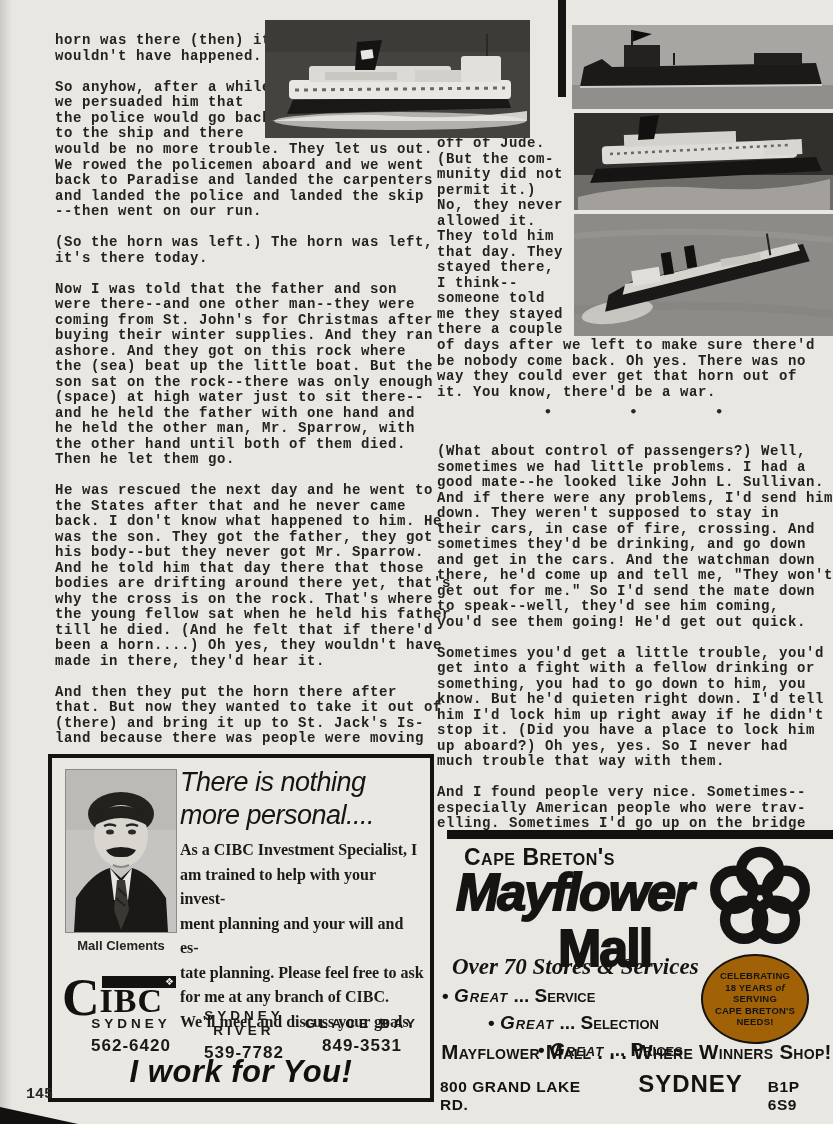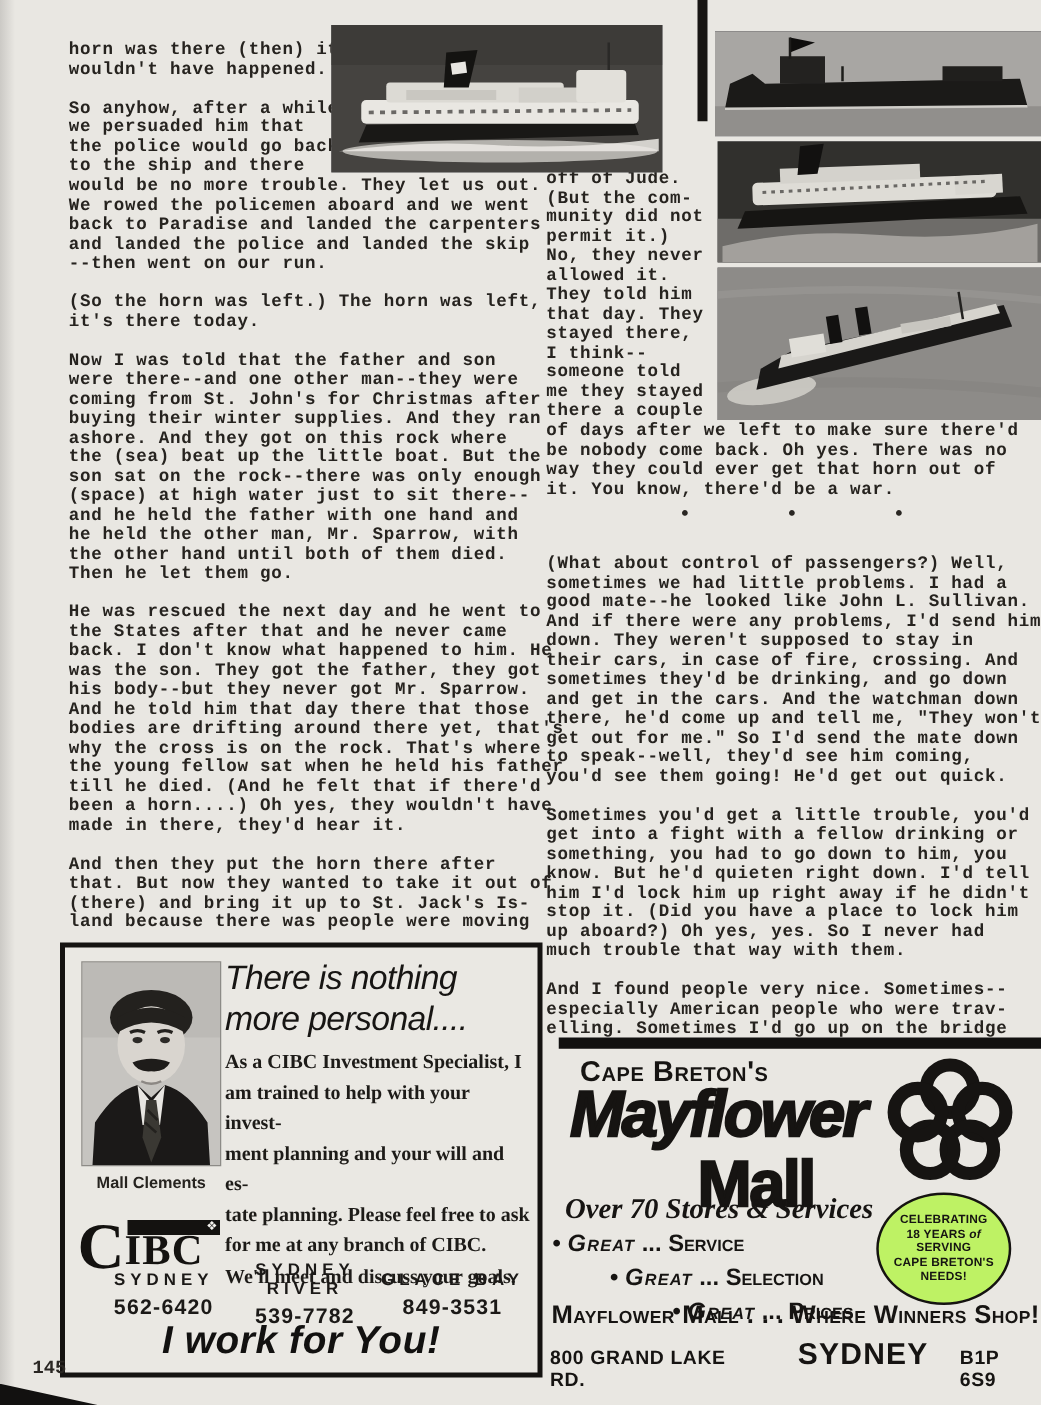--- a/index.html
+++ b/index.html
@@ -64,21 +64,21 @@
     letter-spacing:-2px;-webkit-text-stroke:1.8px #161412;}
   .mf-flower{position:absolute;left:268px;top:16px;}
   .mf-subhead{position:absolute;left:12px;top:124px;
     font-family:"Liberation Serif","DejaVu Serif",serif;font-style:italic;font-weight:700;font-size:23px;}
   .mf-bullets{position:absolute;left:2px;top:152px;width:300px;}
   .mf-bullet{font-weight:700;font-size:19px;line-height:27px;font-variant:small-caps;white-space:nowrap;}
   .mf-bullet .brand{font-style:italic;letter-spacing:1px;}
   .mf-bullet.b1{margin-left:0;} .mf-bullet.b2{margin-left:46px;} .mf-bullet.b3{margin-left:96px;}
   .mf-badge{position:absolute;left:261px;top:124px;width:104px;height:86px;border:2.5px solid #151311;
     border-radius:50%;display:flex;flex-direction:column;align-items:center;justify-content:center;
-    text-align:center;background:#bef264;}
+    text-align:center;background:#a16207;}
   .mf-badge div{font-weight:800;font-size:9.5px;line-height:11.5px;letter-spacing:.2px;}
   .mf-badge .of{font-style:italic;text-transform:none;font-weight:700;}
   .mf-tagline{position:absolute;left:0;top:210px;width:100%;text-align:center;
     font-weight:800;font-size:20.5px;font-variant:small-caps;letter-spacing:.3px;}
   .mf-address{position:absolute;left:0;top:240px;width:100%;display:flex;align-items:baseline;
     justify-content:center;gap:25px;font-weight:800;}
   .mf-street,.mf-postal{font-size:15.5px;letter-spacing:.5px;}
   .mf-city{font-size:24px;letter-spacing:1px;}
 </style>
 </head>

